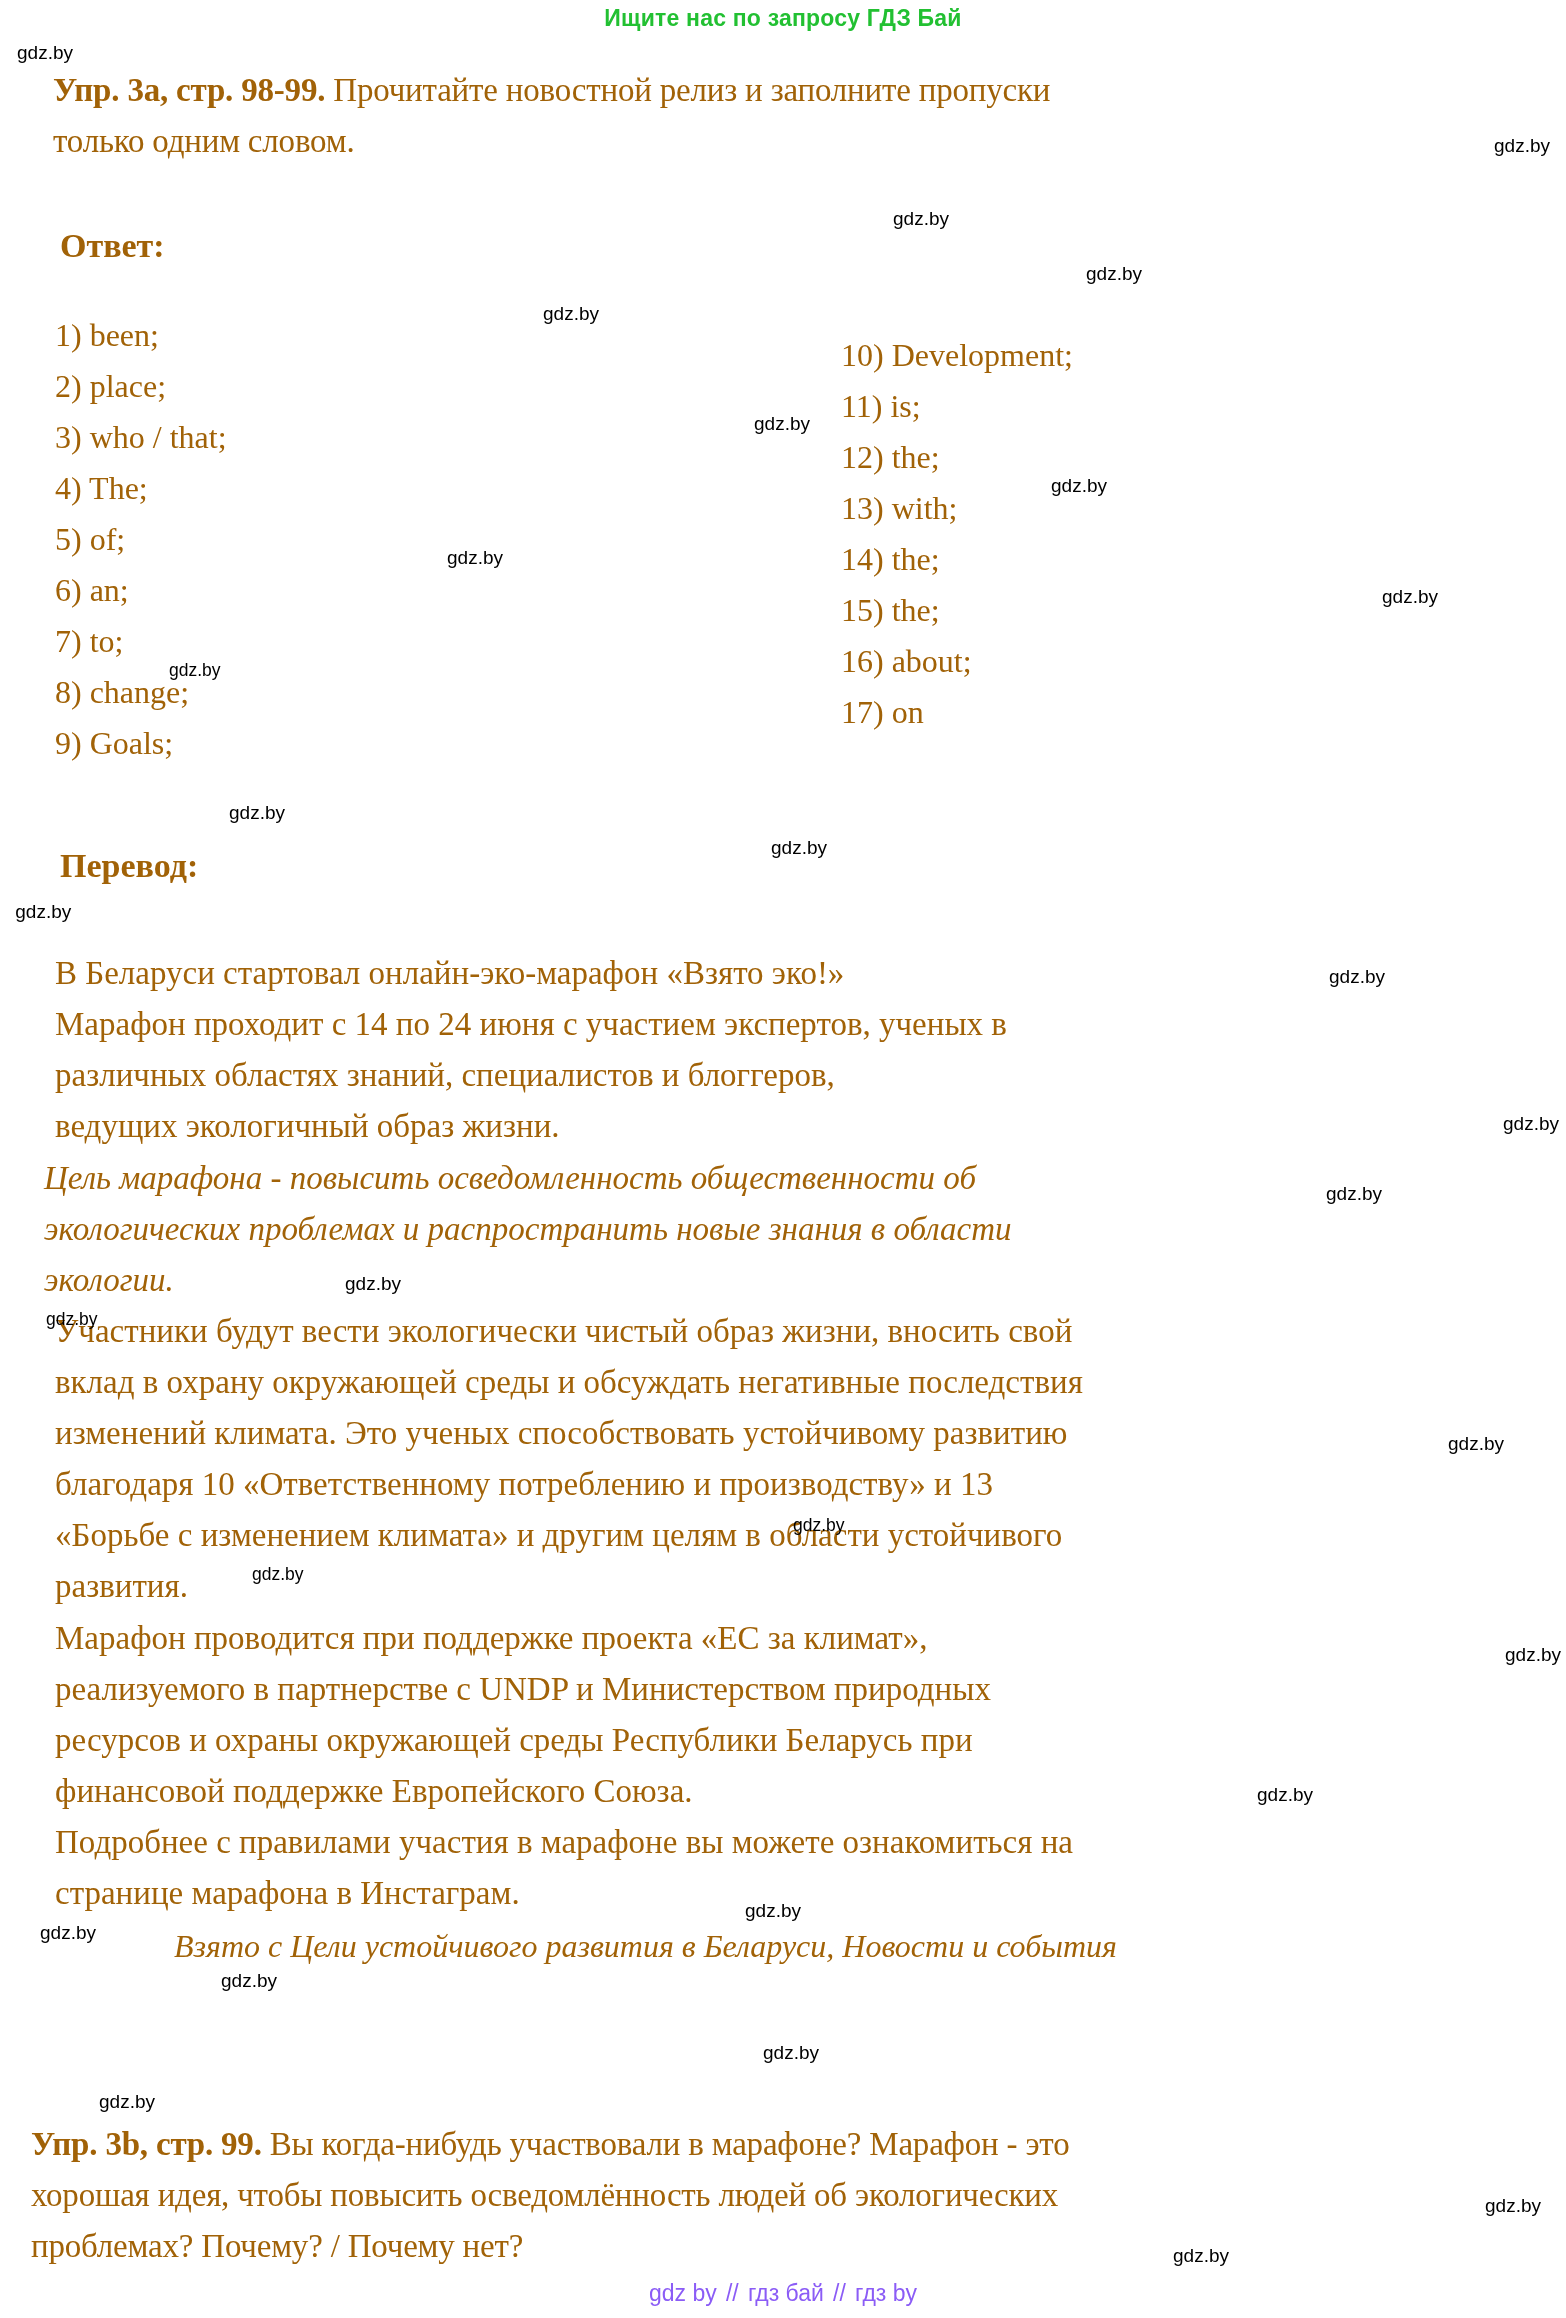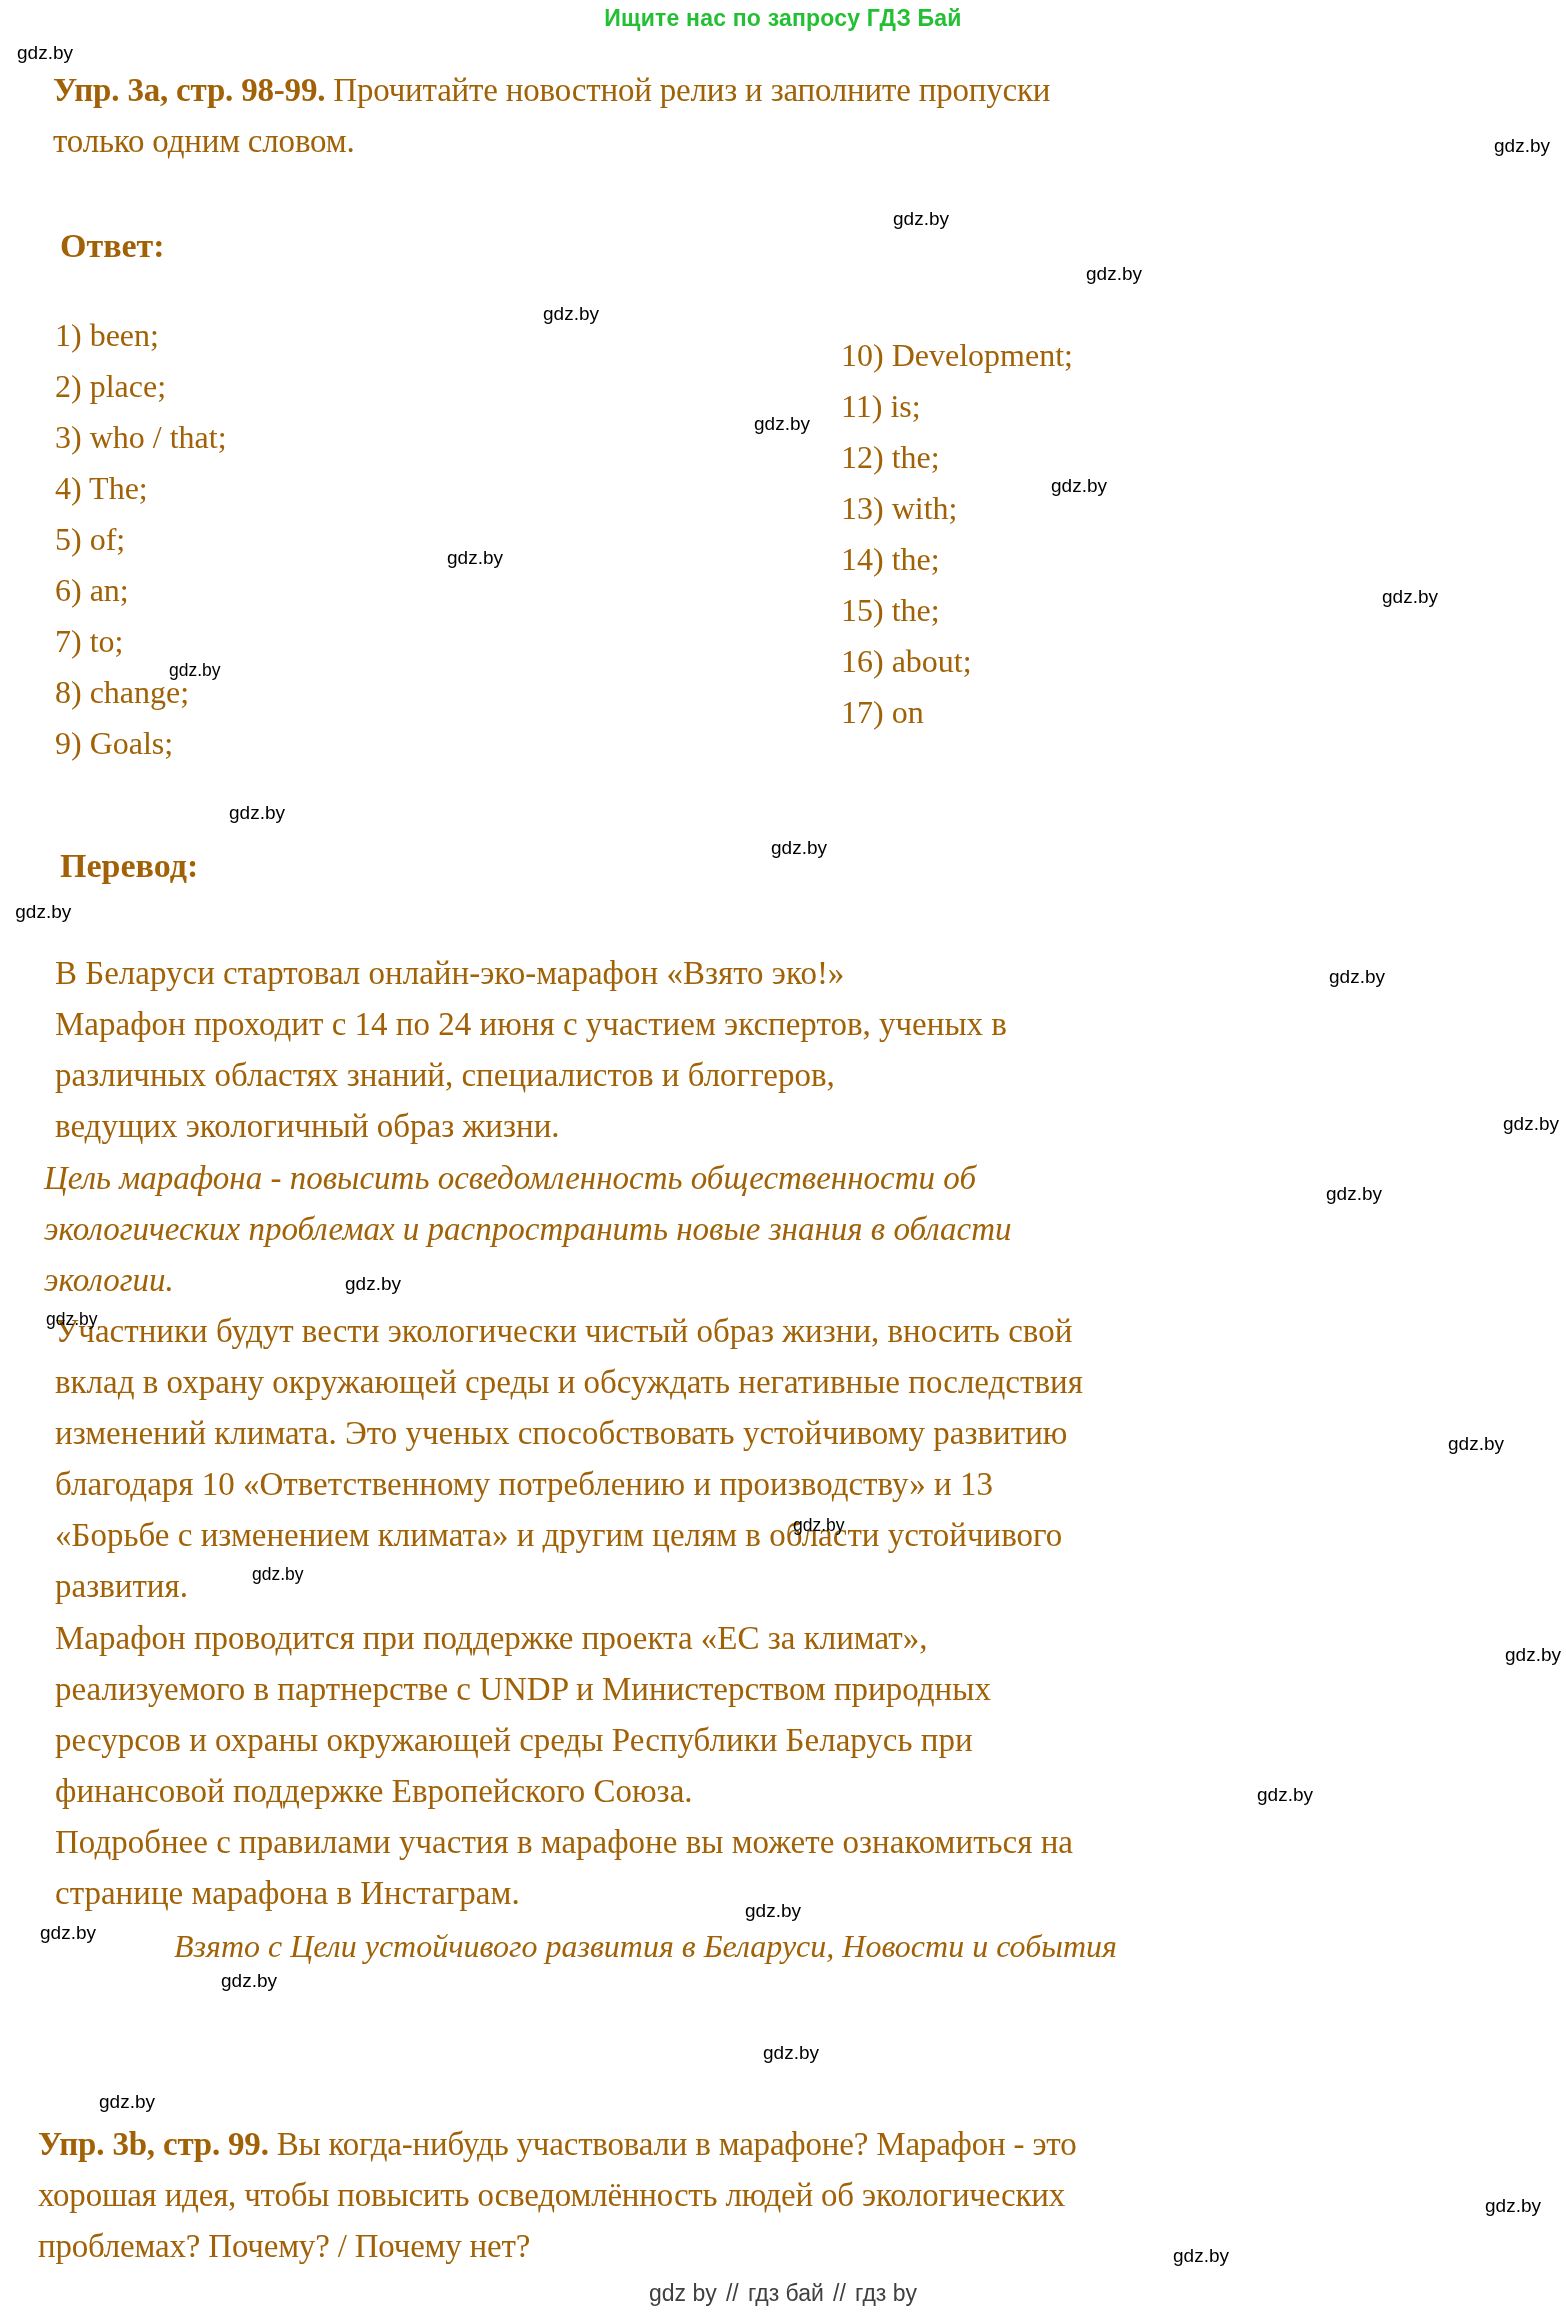--- a/index.html
+++ b/index.html
@@ -82,21 +82,21 @@
 
   
   #footer-links {
     position: absolute;
     left: 0;
     top: 2280px;
     width: 1566px;
     text-align: center;
     font-family: "Liberation Sans", "DejaVu Sans", sans-serif;
     font-size: 23px;
-    color: #404040;
+    color: #8b5cf6;
     white-space: nowrap;
   }
   #footer-links span { margin: 0 4.6px; }
 </style>
 </head>
 <body>
 
 <div id="page">
 
   <div id="promo-header">Ищите нас по запросу ГДЗ Бай</div>
@@ -162,21 +162,21 @@
     <p>финансовой поддержке Европейского Союза.</p>
   </div>
 
   <div class="block para" style="left:55px; top:1817px; width:1450px;">
     <p>Подробнее с правилами участия в марафоне вы можете ознакомиться на</p>
     <p>странице марафона в Инстаграм.</p>
   </div>
 
   <div class="block attrib" style="left:174px; top:1921px;">Взято с Цели устойчивого развития в Беларуси, Новости и события</div>
 
-  <div class="block task-line" style="left:38px; top:2119px; width:1495px;">
+  <div class="block task-line" style="left:31px; top:2119px; width:1495px;">
     <div><b>Упр. 3b, стр. 99.</b> <span>Вы когда-нибудь участвовали в марафоне? Марафон - это</span></div>
     <div>хорошая идея, чтобы повысить осведомлённость людей об экологических</div>
     <div>проблемах? Почему? / Почему нет?</div>
   </div>
 
   <div id="footer-links">
     <span>gdz by</span><span>//</span><span>гдз бай</span><span>//</span><span>гдз by</span>
   </div>
 
   <div class="wm" style="left:17px;  top:43px;">gdz.by</div>

